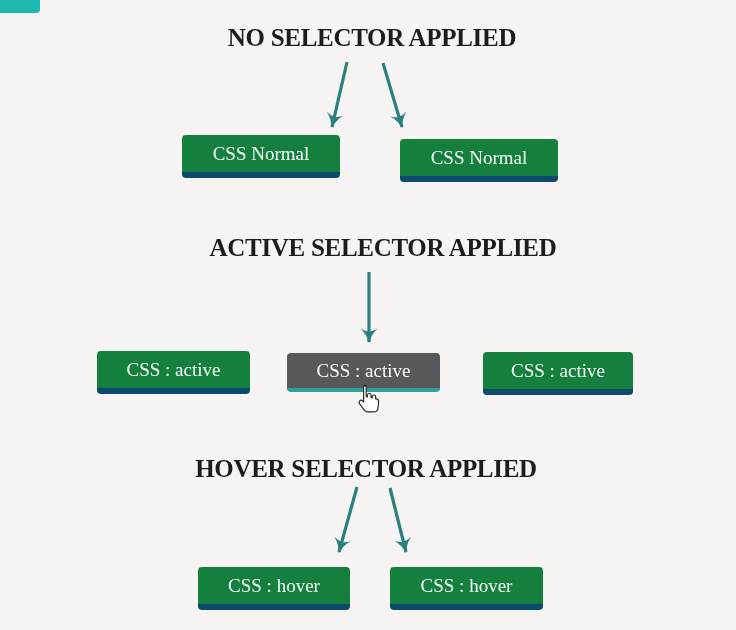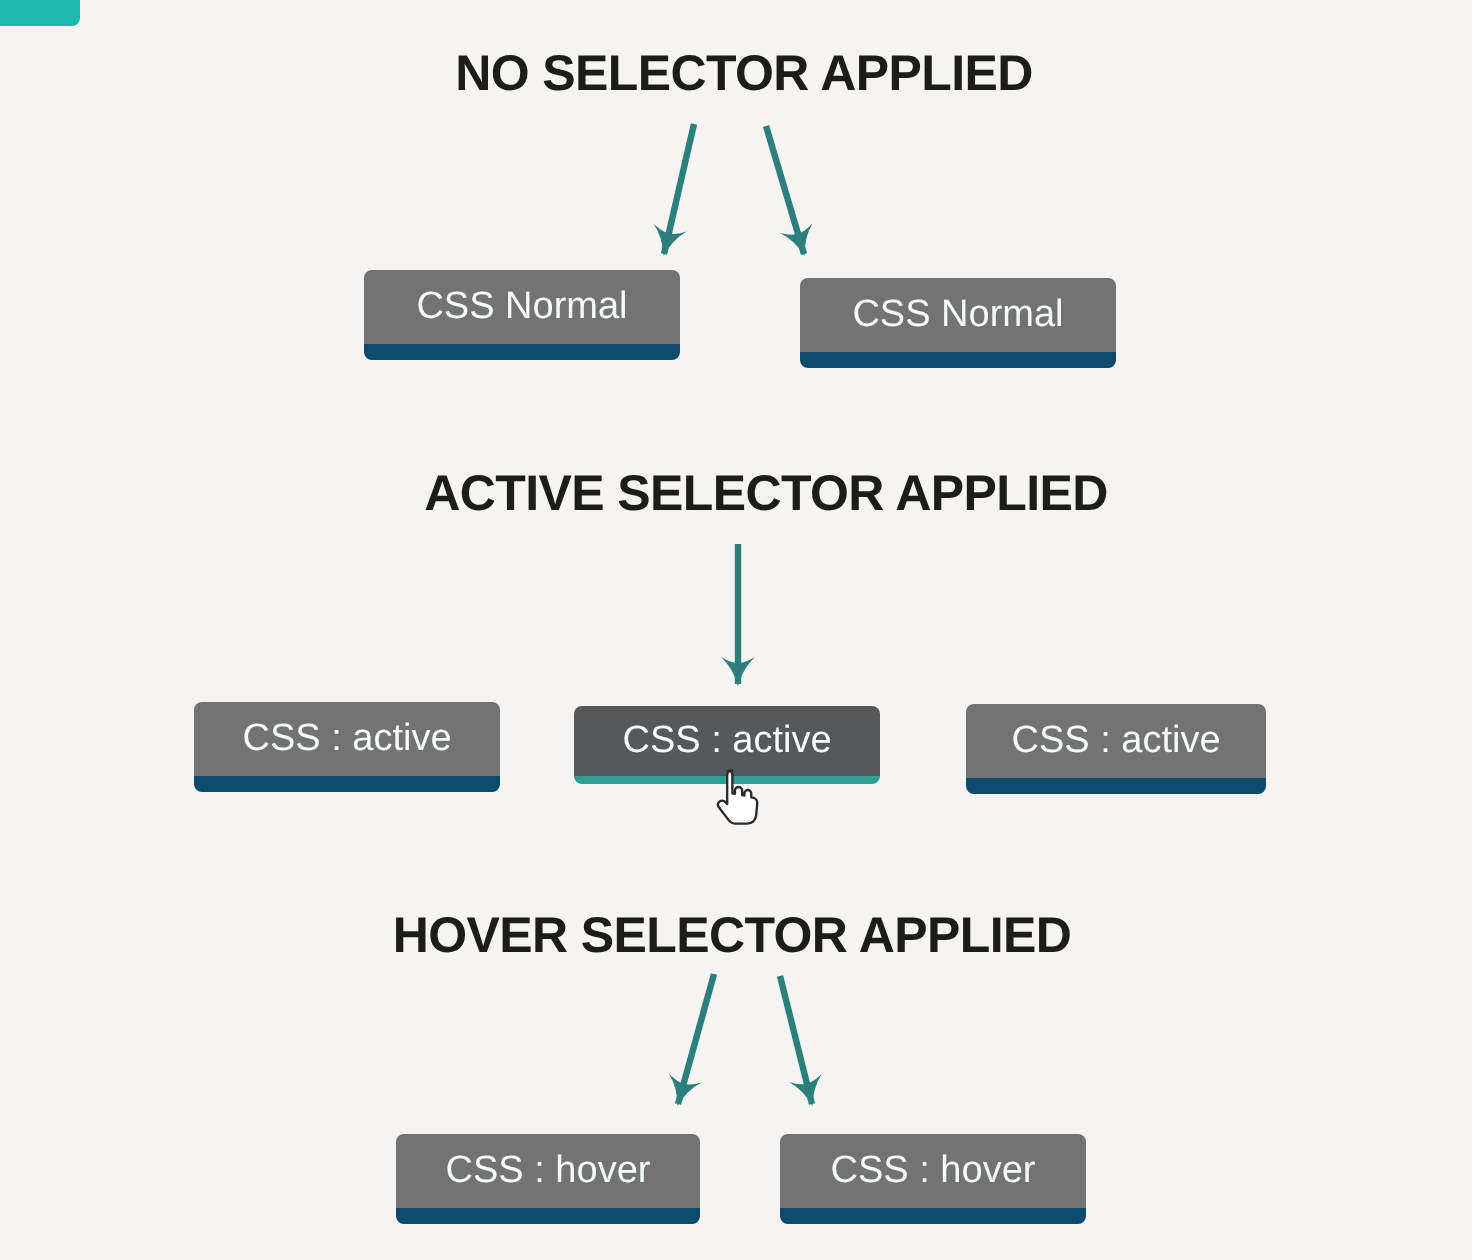--- a/index.html
+++ b/index.html
@@ -1,21 +1,21 @@
 <!DOCTYPE html>
 <html><head>
 <meta charset="utf-8">
 <style>
   html, body { margin: 0; padding: 0; }
   .canvas {
     position: relative;
     width: 736px;
     height: 630px;
     background: #f5f4f2;
-    font-family: Liberation Sans, sans-serif;
+    font-family: Liberation Serif, serif;
     overflow: hidden;
   }
   .corner-accent {
     position: absolute; left: 0; top: 0;
     width: 40px; height: 13px;
     background: #1db9ae;
     border-radius: 0 0 4px 0;
   }
   .title {
     position: absolute; left: 0; width: 736px;
@@ -30,22 +30,22 @@
   .t2 { top: 235px; transform: translateX(15px); }
   .t3 { top: 456px; transform: translateX(-2px); }
 
   .arrows { position: absolute; left: 0; top: 0; pointer-events: none; }
   .arrows path.shaft { stroke: #2b7f7d; stroke-width: 3.2; fill: none; }
   .arrows .head-fill { fill: #2b7f7d; }
 
   .btn {
     position: absolute;
     height: 37px;
-    background: #737373;
-    border-bottom: 8px solid #0c4a6e;
+    background: #15803d;
+    border-bottom: 6px solid #0c4a6e;
     border-radius: 4px;
     color: #f4fbfa;
     font-size: 19px;
     display: flex; align-items: center; justify-content: center;
     box-sizing: content-box;
     cursor: pointer;
     white-space: nowrap;
   }
   .btn.dark {
     background: #57585a;

